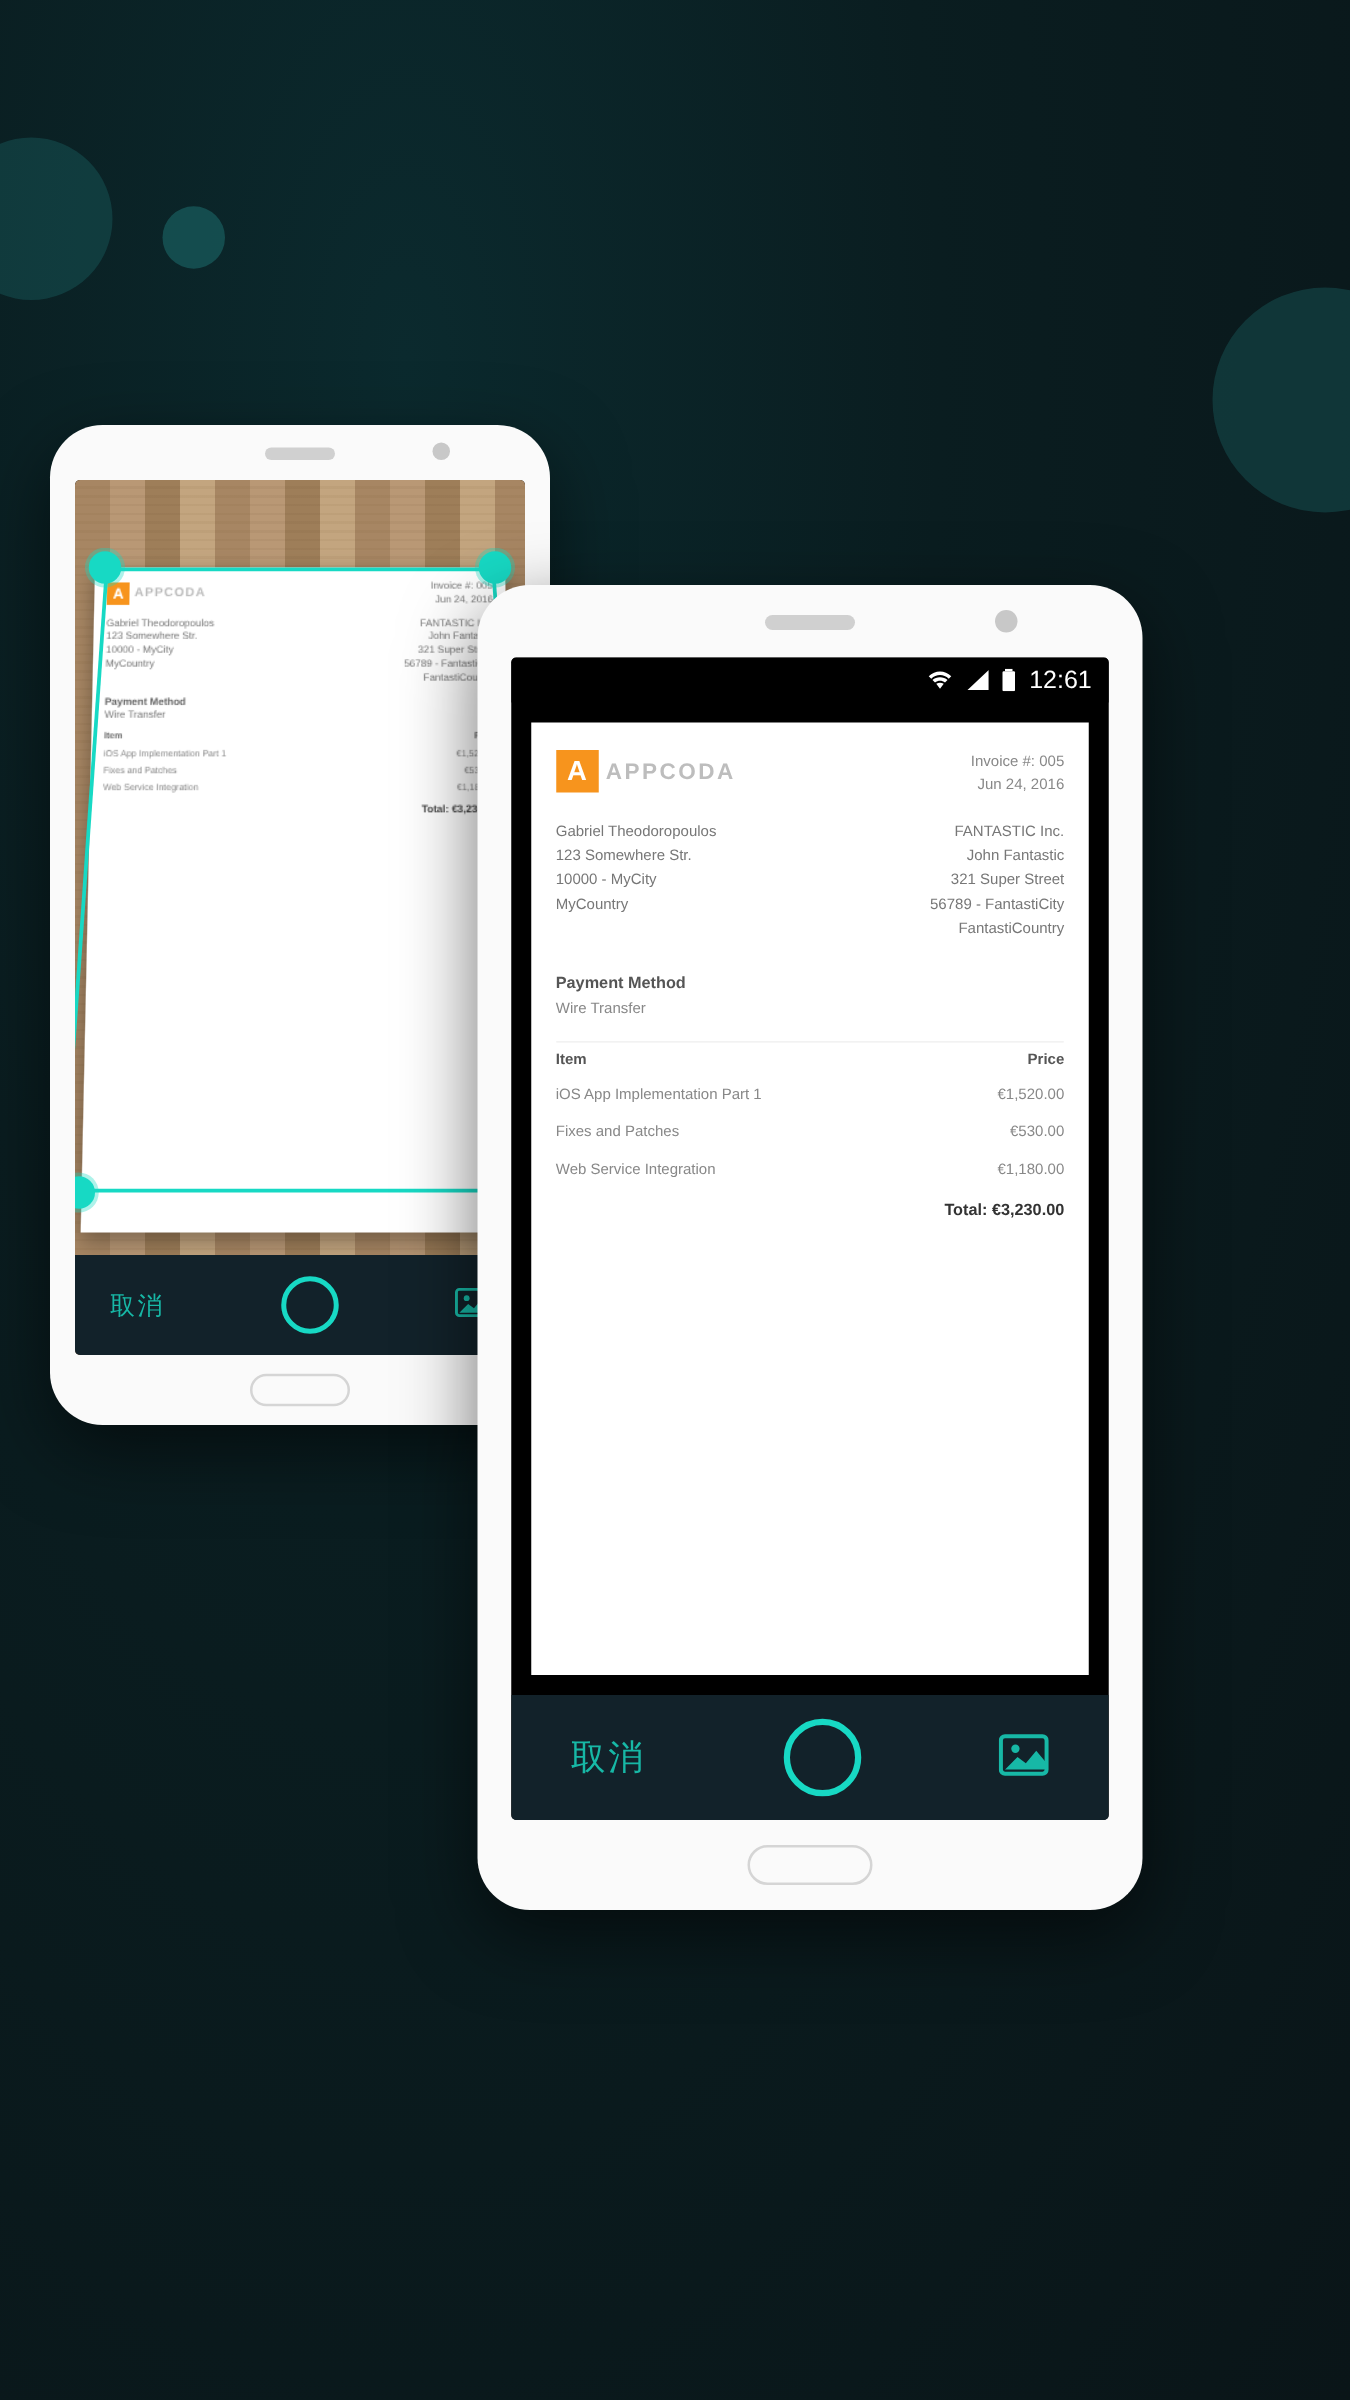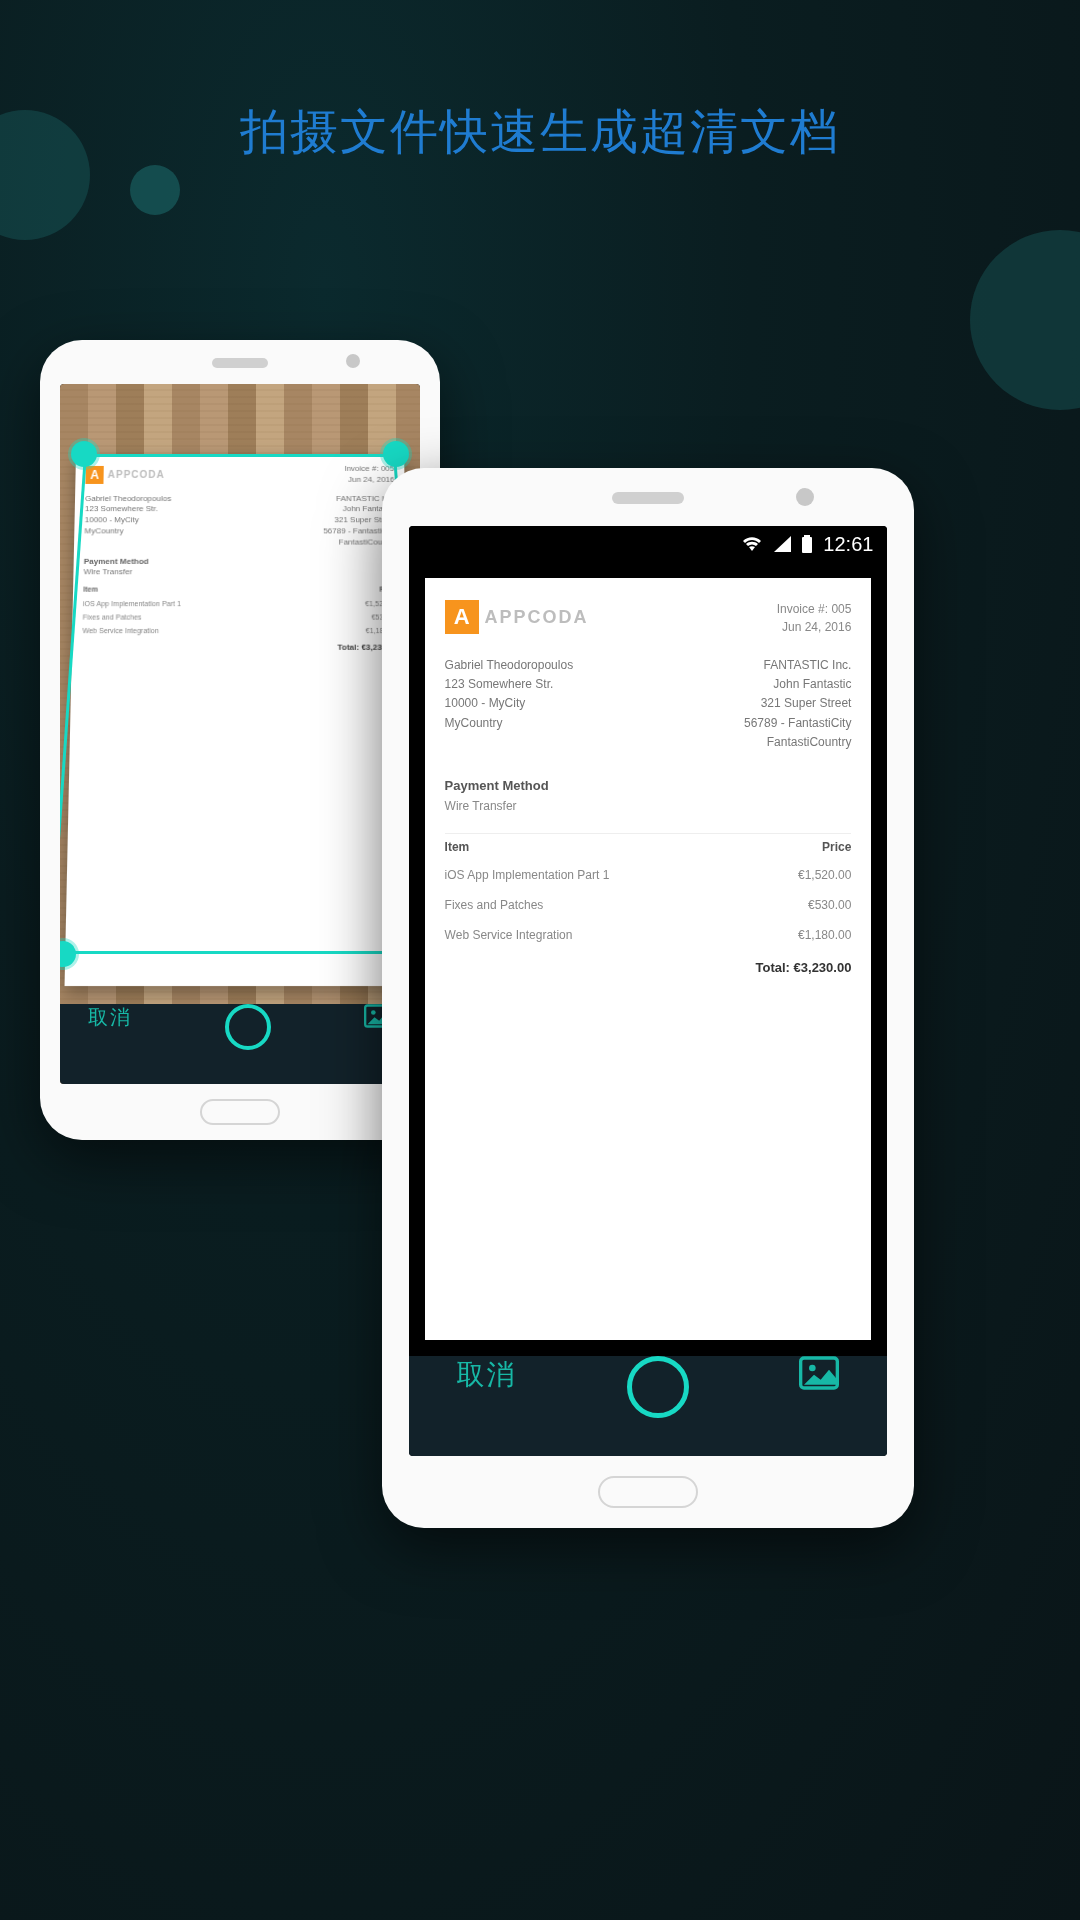--- a/index.html
+++ b/index.html
@@ -84,21 +84,21 @@
 .mini .logo .txt{ color:#bdbdbd; font-size:10px; letter-spacing:1px; font-weight:700; }
 .mini .head, .mini .addr { display:flex; justify-content:space-between; }
 .mini .sect { margin-top:8px; font-weight:700; color:#666; }
 .mini table { width:100%; font-size:7px; border-collapse:collapse; margin-top:4px; }
 .mini th { text-align:left; color:#666; font-weight:700; padding:2px 0; }
 .mini th.r, .mini td.r { text-align:right; }
 .mini td { padding:2px 0; color:#888; }
 .mini .total { text-align:right; font-weight:700; color:#444; margin-top:4px; }
 
 
-.toolbar { position:absolute; left:0; right:0; bottom:0; height:80px; background:#12222a; display:flex; align-items:flex-start; justify-content:space-between; padding:0 28px; }
+.toolbar { position:absolute; left:0; right:0; bottom:0; height:80px; background:#12222a; display:flex; align-items:center; justify-content:space-between; padding:0 28px; }
 .phone2 .toolbar { height:100px; padding:0 48px; }
 .tb-cancel { color:#17b8a6; font-size:20px; letter-spacing:2px; }
 .phone2 .tb-cancel { font-size:28px; }
 .tb-shutter { width:46px; height:46px; border:4px solid #17d9c4; border-radius:50%; }
 .phone2 .tb-shutter { width:62px; height:62px; border-width:5px; }
 .tb-gallery svg { width:28px; height:24px; }
 .phone2 .tb-gallery svg { width:40px; height:34px; }
 
 
 .statusbar { position:absolute; top:0; left:0; right:0; height:36px; background:#000; display:flex; justify-content:flex-end; align-items:center; gap:10px; padding-right:14px; color:#fff; font-size:20px; }
@@ -121,21 +121,20 @@
 .rd-total { text-align:right; font-weight:700; color:#333; font-size:13px; margin-top:10px; }
 </style>
 </head>
 <body>
 
 <div class="deco deco1"></div>
 <div class="deco deco2"></div>
 <div class="deco deco3"></div>
 
 <div class="hero">
-  <div class="hero-sub">拍摄文件快速生成超清文档</div>
 </div>
 
 <div class="phone phone1">
   <div class="speaker"></div>
   <div class="cam"></div>
   <div class="screen">
     <div class="wood"></div>
     <div class="doc-wrap">
       <div class="doc-skewed">
         <div class="mini">

